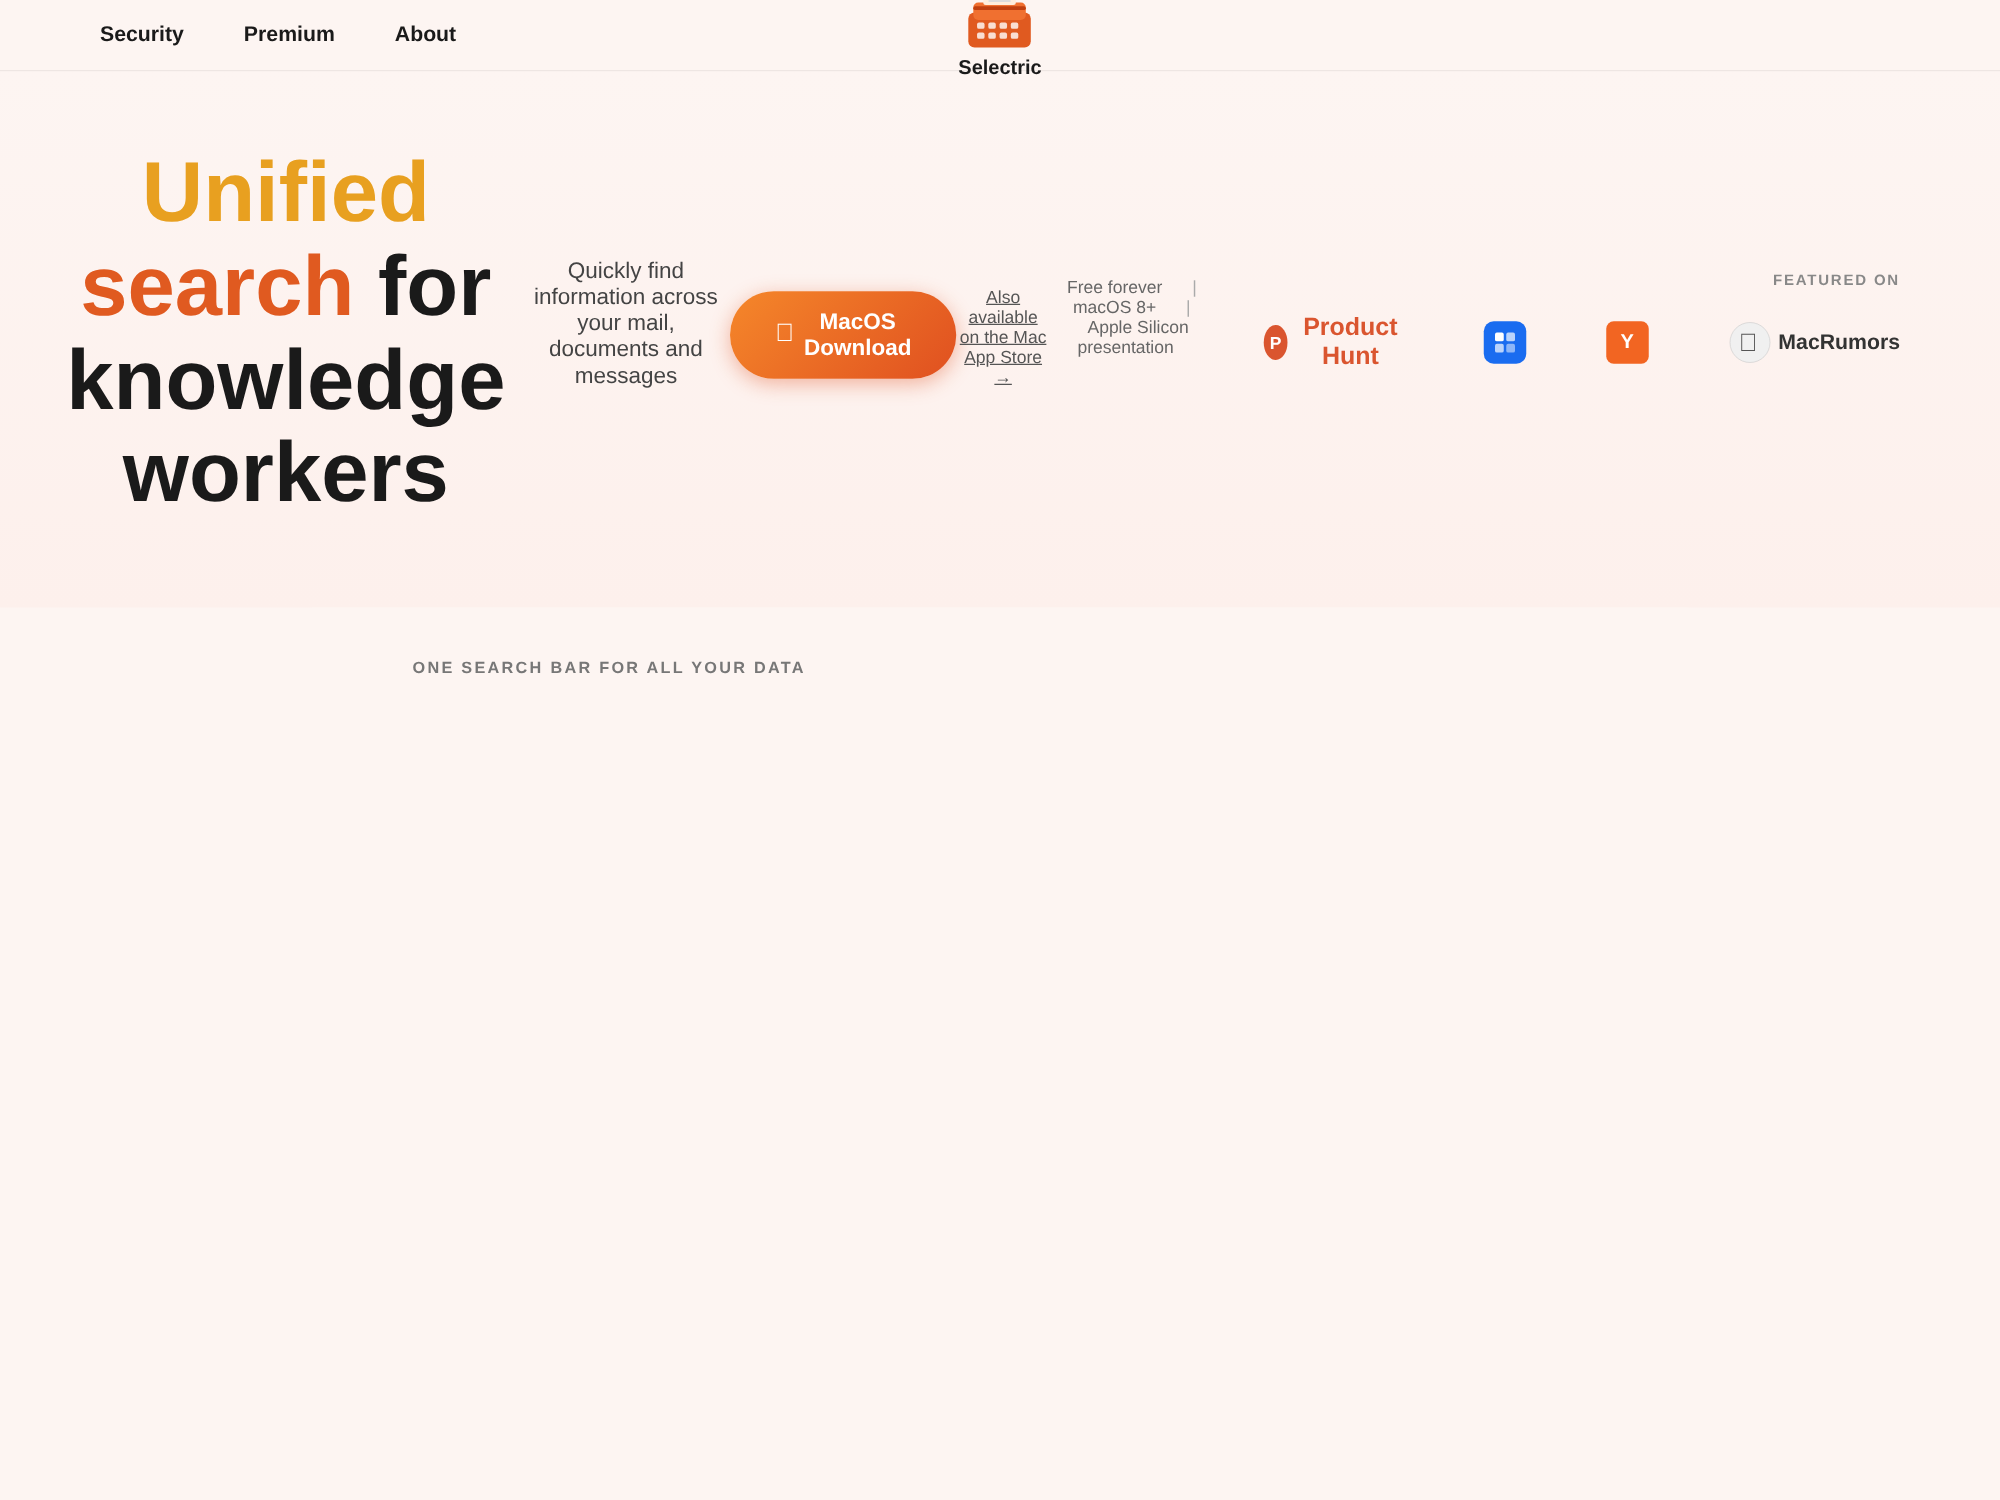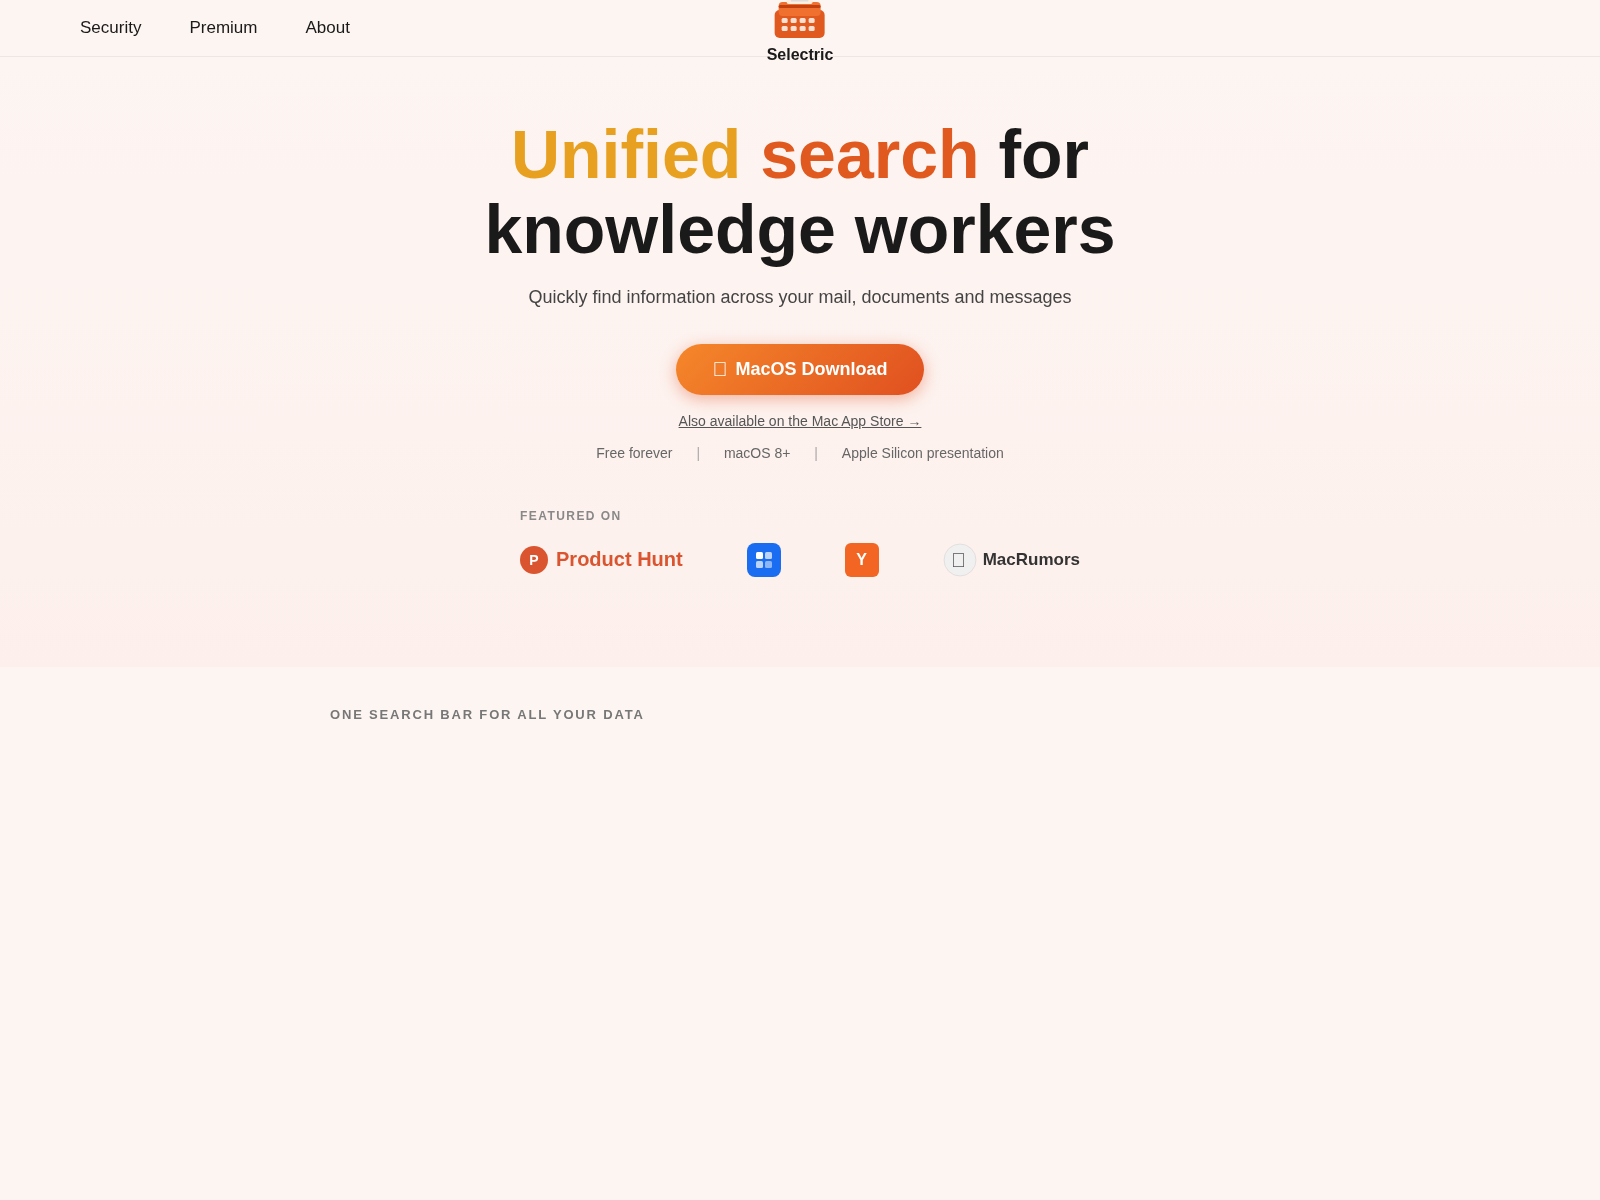--- a/index.html
+++ b/index.html
@@ -25,21 +25,21 @@
     .nav-left {
       display: flex;
       gap: 48px;
       align-items: center;
     }
 
     .nav-link {
       font-size: 17px;
       color: #1a1a1a;
       text-decoration: none;
-      font-weight: 400;
+      font-weight: 700;
       cursor: pointer;
     }
 
     .nav-logo {
       position: absolute;
       left: 50%;
       transform: translateX(-50%);
       display: flex;
       flex-direction: column;
       align-items: center;
@@ -54,21 +54,20 @@
     .logo-text {
       font-size: 16px;
       font-weight: 600;
       color: #1a1a1a;
       margin-top: 2px;
     }
 
     
     .hero {
       display: flex;
-      flex-direction: column;
       align-items: center;
       text-align: center;
       padding: 60px 40px 50px;
       background: linear-gradient(180deg, #fdf5f2 0%, #fdf0ec 100%);
     }
 
     .hero-title {
       font-size: 68px;
       font-weight: 800;
       line-height: 1.1;
@@ -134,21 +133,21 @@
     }
 
     .divider {
       color: #aaa;
     }
 
     
     .featured-section {
       display: flex;
       flex-direction: column;
-      align-items: flex-start;
+      align-items: flex-end;
       gap: 20px;
       padding: 0 40px 40px;
     }
 
     .featured-label {
       font-size: 12px;
       font-weight: 600;
       letter-spacing: 0.12em;
       color: #888;
       text-transform: uppercase;

